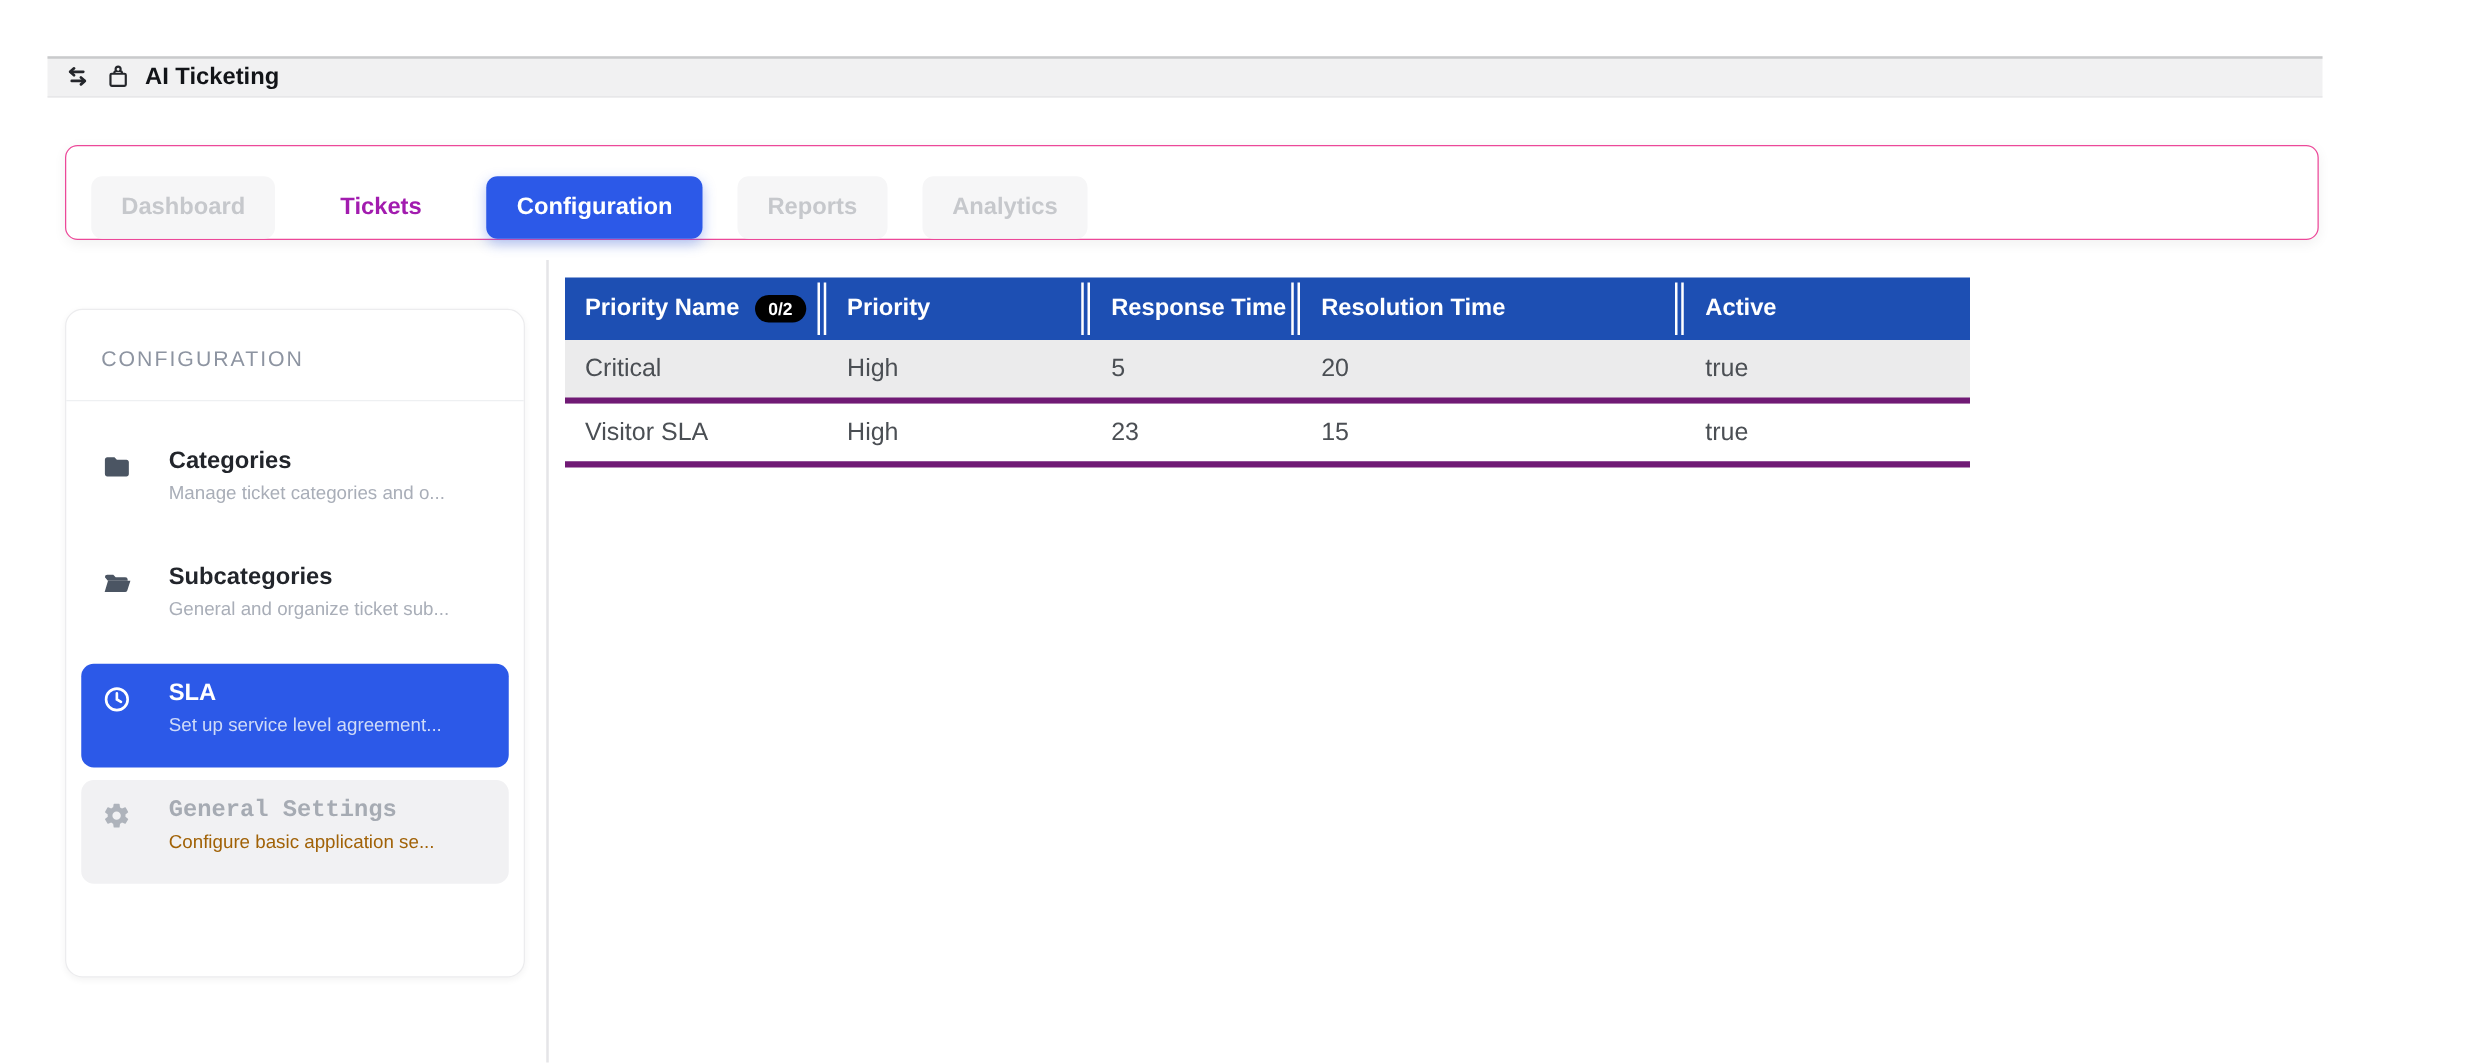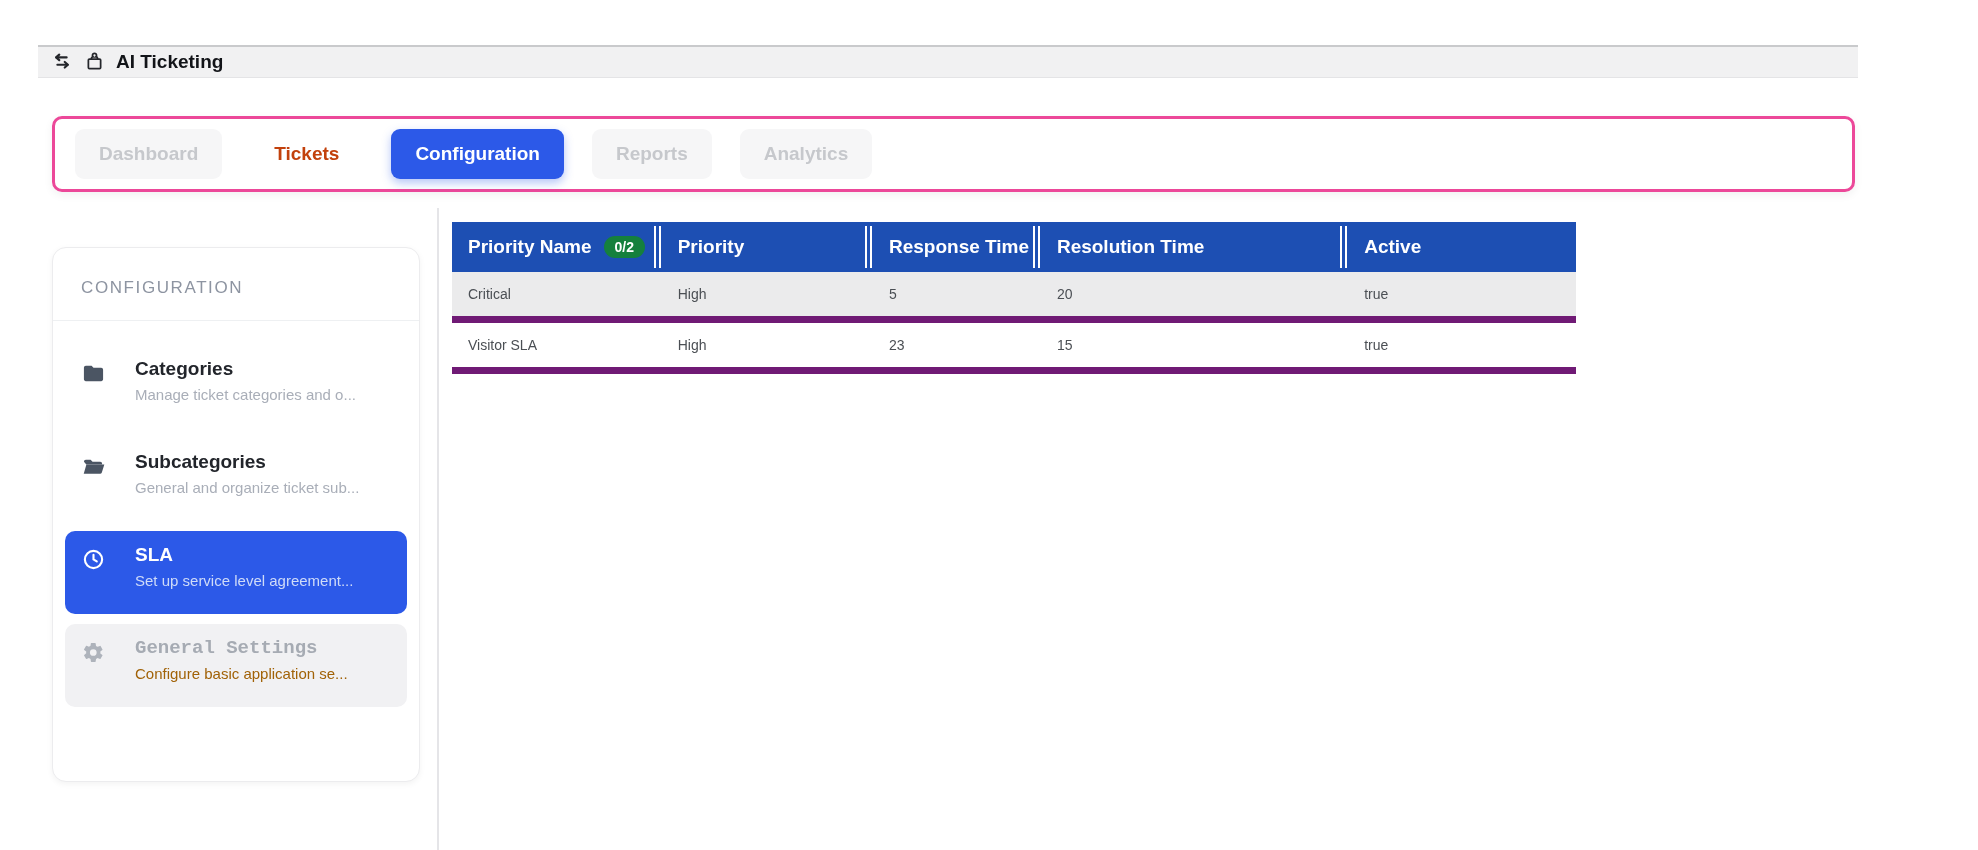--- a/index.html
+++ b/index.html
@@ -8,28 +8,28 @@
 
   
   .topbar{position:absolute;left:38px;top:45px;width:1820px;height:33px;
           background:#f1f1f2;border-top:2px solid #c9cacc;border-bottom:1px solid #e4e4e6;
           display:flex;align-items:center;padding-left:12px;box-sizing:border-box;gap:8px;}
   .topbar .ic{width:24px;height:24px;display:flex;align-items:center;justify-content:center;}
   .topbar-title{font-size:19px;font-weight:bold;color:#121418;margin-left:2px;}
 
   
   .tabcard{position:absolute;left:52px;top:116px;width:1803px;height:76px;box-sizing:border-box;
-           background:#fff;border:3px solid #ec4899;border-radius:10px;
+           background:#fff;border:1px solid #ec4899;border-radius:10px;
            box-shadow:0 3px 10px rgba(0,0,0,.06);
-           display:flex;align-items:center;padding-left:20px;gap:28px;}
+           display:flex;align-items:flex-end;padding-left:20px;gap:28px;}
   .tab{height:50px;padding:0 24px;display:inline-flex;align-items:center;border-radius:9px;
        font-size:19px;font-weight:bold;border:none;background:transparent;cursor:pointer;
        font-family:"Liberation Sans",sans-serif;}
   .tab.disabled{background:#f6f6f7;color:#c6c8cc;}
-  .tab.normal{color:#c2410c;}
+  .tab.normal{color:#a21caf;}
   .tab.active{background:#2c59e8;color:#fff;box-shadow:0 4px 10px rgba(44,89,232,.35);}
 
   
   .sidebar{position:absolute;left:52px;top:247px;width:368px;height:535px;box-sizing:border-box;
            background:#fff;border:1px solid #ececee;border-radius:14px;
            box-shadow:0 2px 6px rgba(0,0,0,.05);}
   .sb-header{padding:30px 28px 22px;font-size:17px;letter-spacing:1.6px;color:#8d94a1;
              border-bottom:1px solid #eef0f2;}
   .sb-items{padding:24px 12px 0;}
   .sb-item{display:flex;gap:30px;align-items:flex-start;padding:14px 16px;margin-bottom:10px;
@@ -48,24 +48,24 @@
   
   .vdivider{position:absolute;left:437px;top:208px;width:2px;height:642px;background:#e5e5e8;}
 
   
   .tablewrap{position:absolute;left:452px;top:222px;width:1124px;}
   .thead{display:flex;background:#1d4fb3;height:50px;}
   .th{position:relative;display:flex;align-items:center;box-sizing:border-box;
       padding-left:16px;color:#fff;font-weight:bold;font-size:19px;cursor:pointer;}
   .th .sep{position:absolute;right:1px;top:4px;height:42px;width:7px;box-sizing:border-box;
            border-left:2px solid #fff;border-right:2px solid #fff;cursor:col-resize;}
-  .badge{margin-left:12px;background:#15803d;color:#fff;font-size:14px;font-weight:bold;
+  .badge{margin-left:12px;background:#000000;color:#fff;font-size:14px;font-weight:bold;
          padding:4px 11px;border-radius:13px;line-height:1;}
-  .tr{display:flex;height:51px;box-sizing:border-box;border-bottom:7px solid #701a75;
-      font-size:14px;color:#4b4f54;cursor:pointer;}
+  .tr{display:flex;height:51px;box-sizing:border-box;border-bottom:5px solid #701a75;
+      font-size:20px;color:#4b4f54;cursor:pointer;}
   .tr.odd{background:#ebebec;}
   .tr.even{background:#ffffff;}
   .td{display:flex;align-items:center;box-sizing:border-box;padding-left:16px;}
 
   
   .c0{width:262px;} .c1{width:264px;} .c2{width:209px;} .c3{width:386px;} .c4{width:285px;}
 
   svg{display:block;}
 </style>
 </head>

